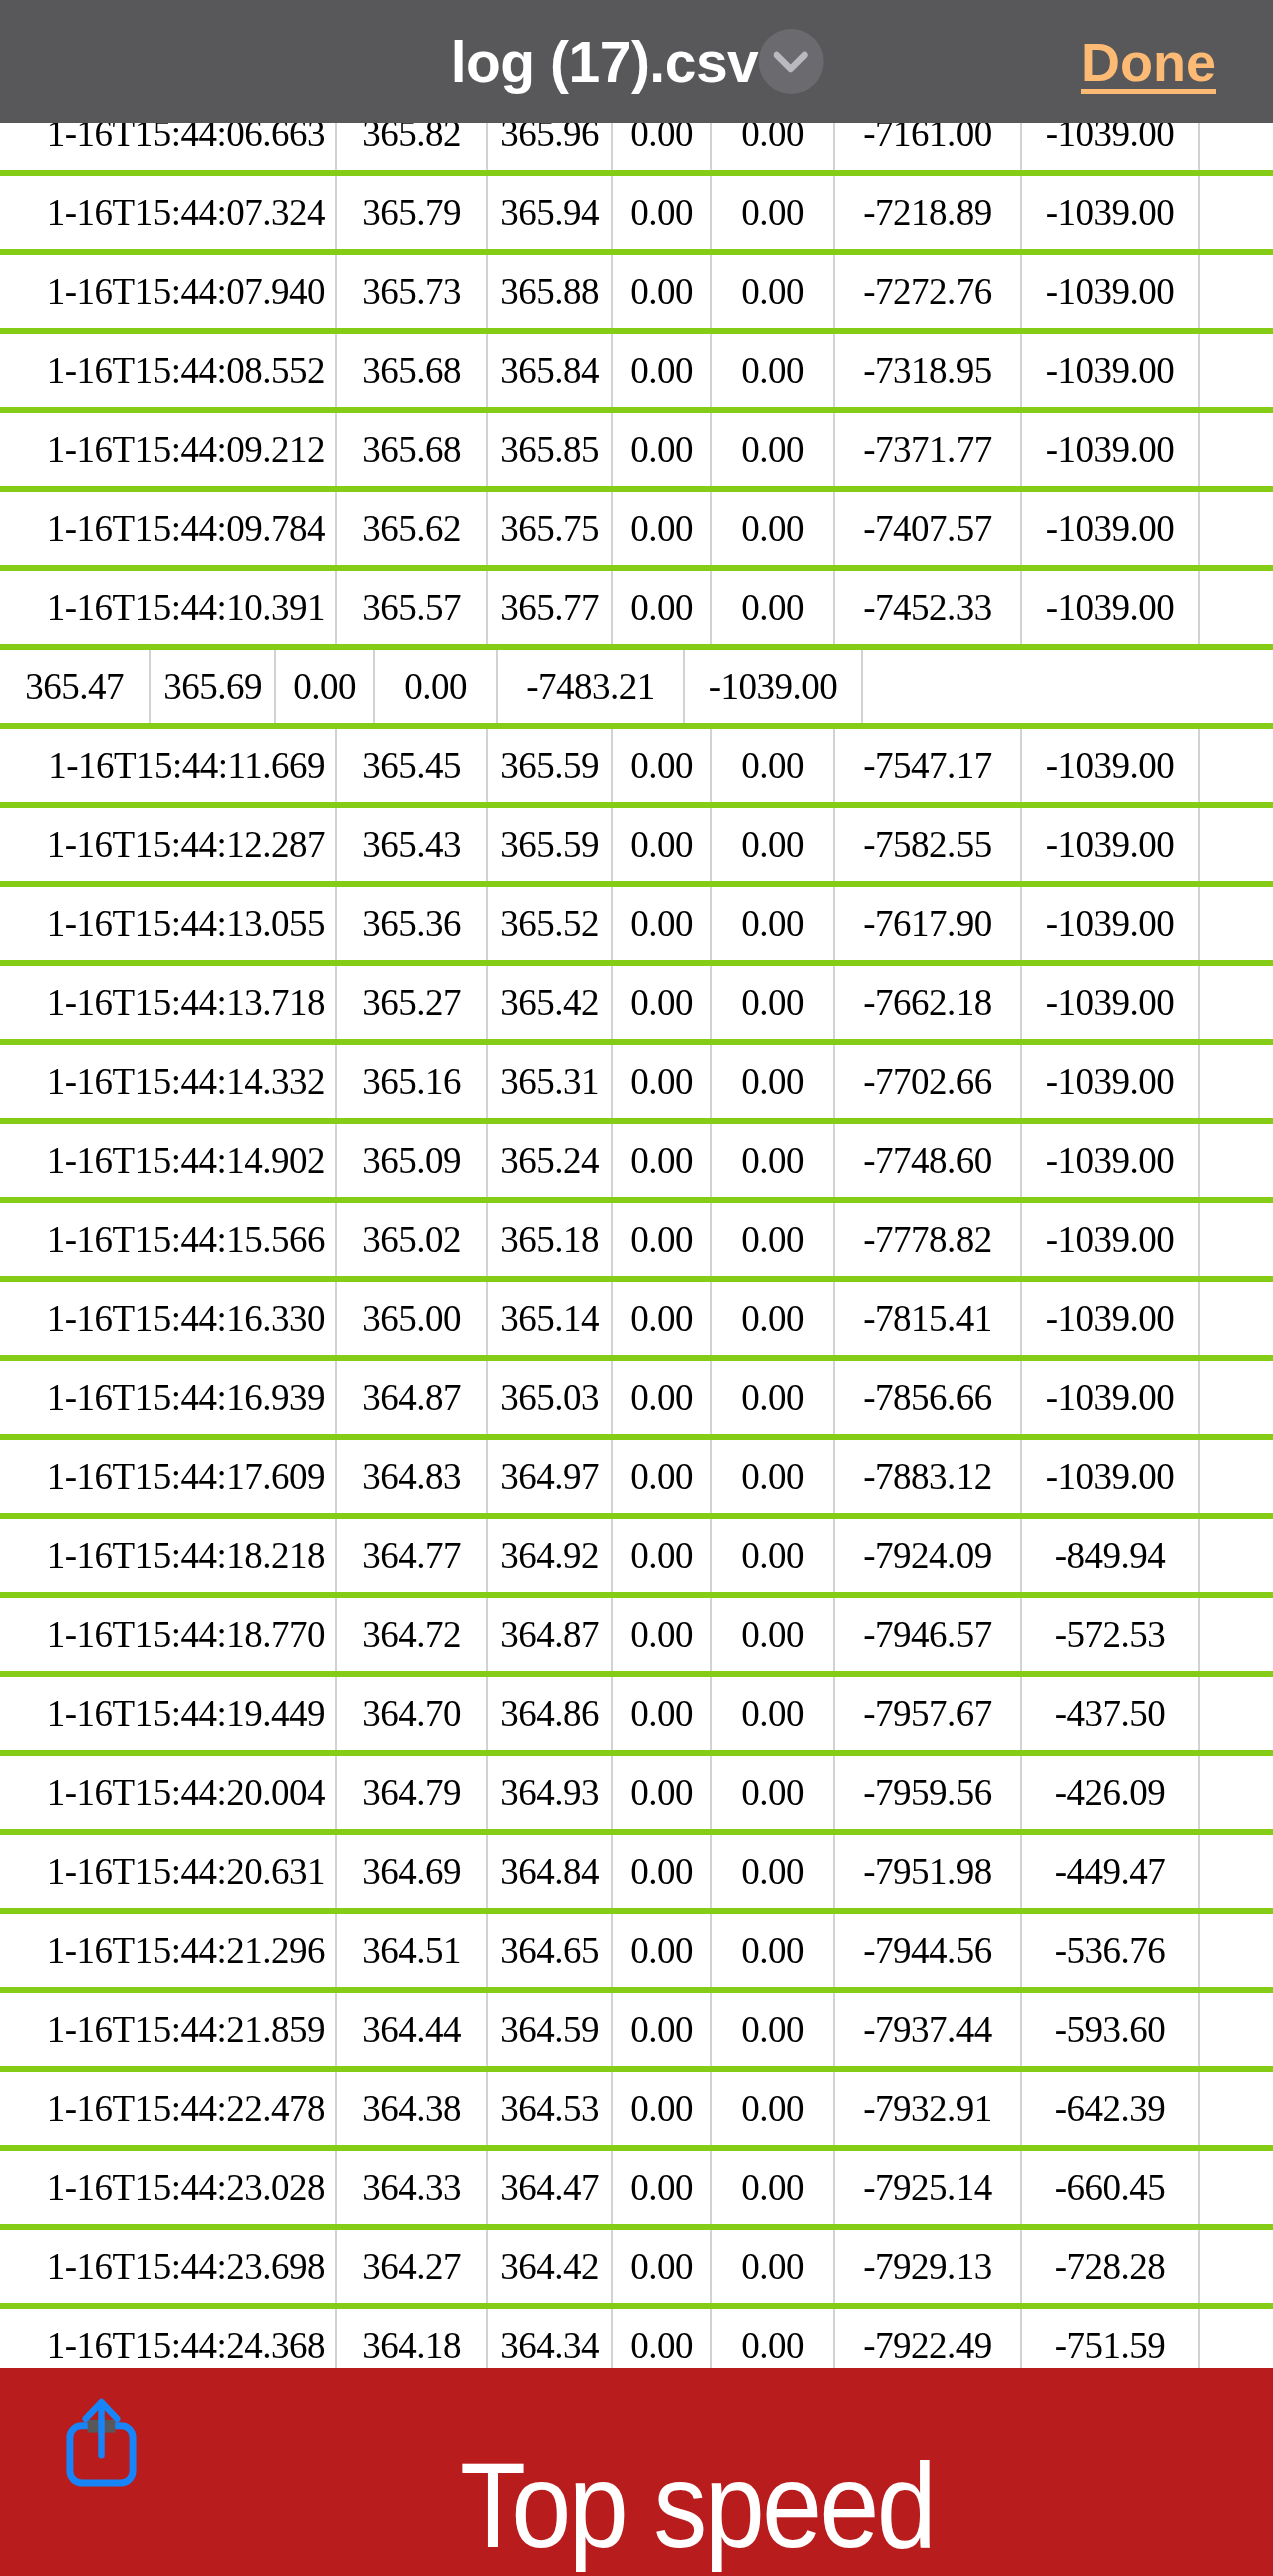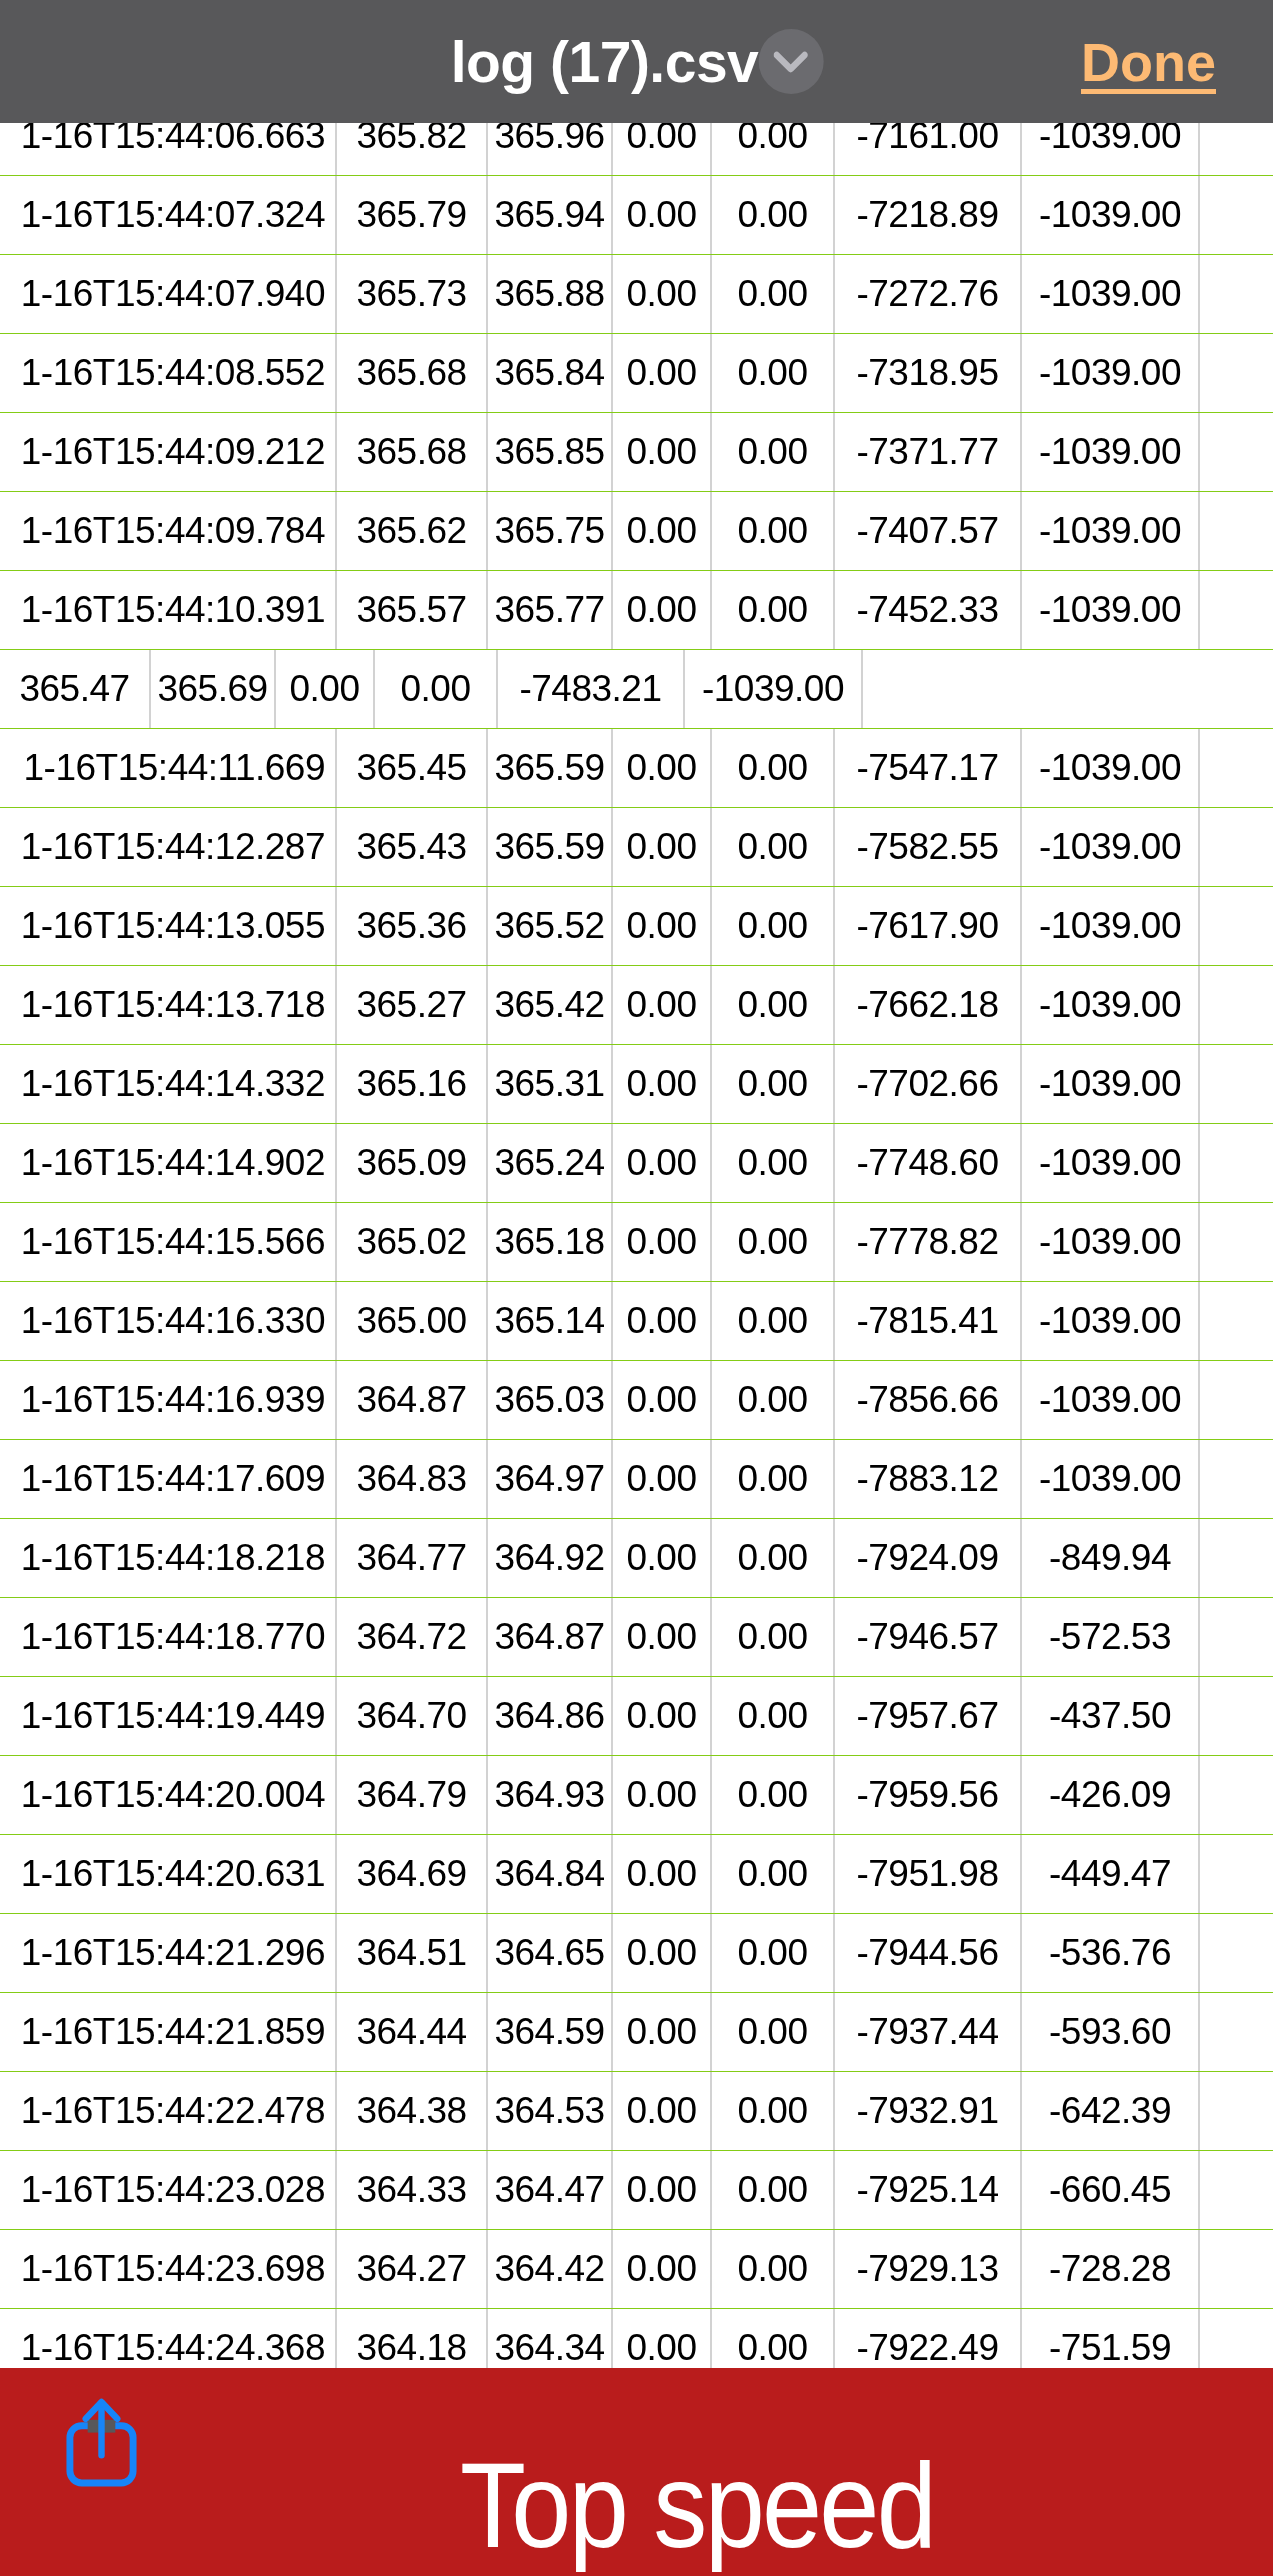--- a/index.html
+++ b/index.html
@@ -55,22 +55,23 @@
   
   .table-wrap {
     position: absolute; top: 97px; left: 0;
     width: 1274px;
     z-index: 1;
   }
   .trow {
     display: flex;
     height: 79px;
     box-sizing: border-box;
-    border-bottom: 1px solid #84cc16;
+    border-bottom: 6px solid #84cc16;
     background: #ffffff;
+    font-family: Liberation Serif, serif;
   }
   .cell {
     box-sizing: border-box;
     border-right: 2px solid #d2d2d2;
     display: flex; align-items: center; justify-content: center;
     font-size: 37px;
     letter-spacing: -0.5px;
     color: #000000;
     white-space: nowrap;
     overflow: hidden;

